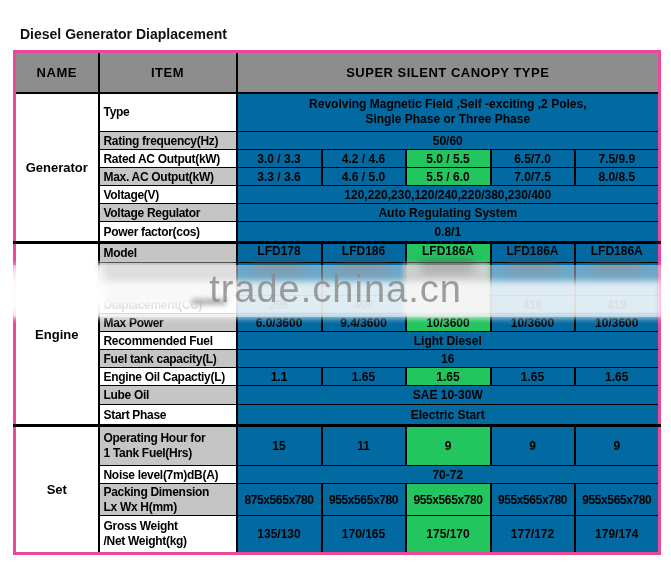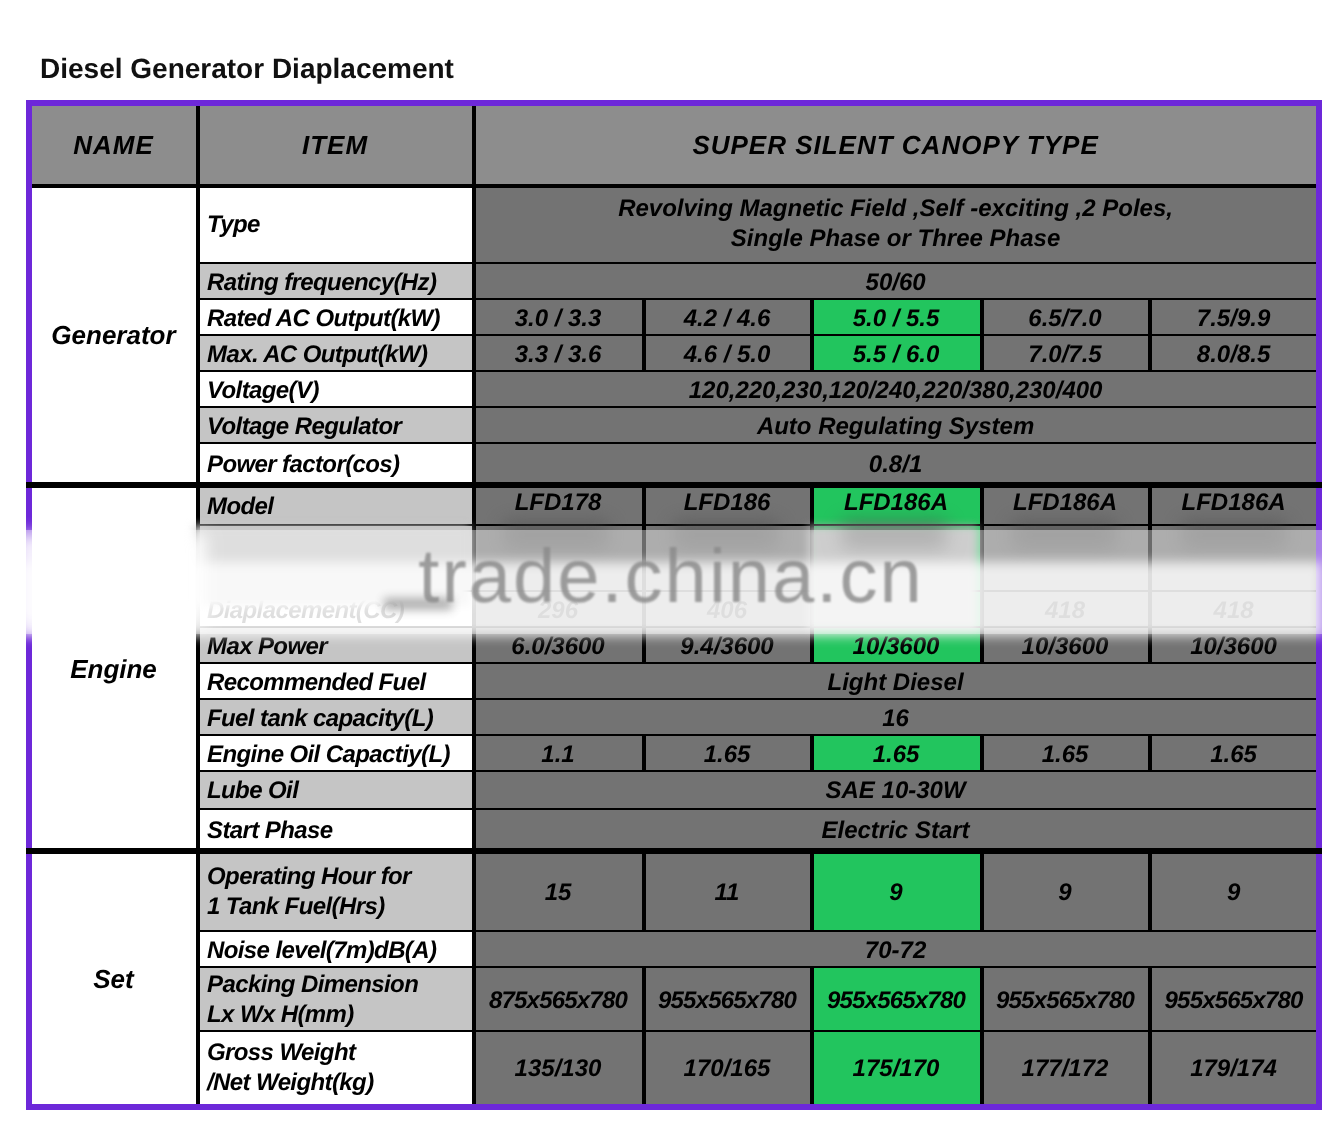--- a/index.html
+++ b/index.html
@@ -1,28 +1,28 @@
 <!DOCTYPE html>
 <html><head>
 <meta charset="utf-8">
 <style>
   html,body{margin:0;padding:0;background:#ffffff;width:671px;height:562px;overflow:hidden;
             font-family:"Liberation Sans","DejaVu Sans",sans-serif;}
   .title{margin:26px 0 8px 20px;font-size:14px;font-weight:bold;color:#111;height:16px;line-height:16px;}
   .table-wrap{position:relative;width:645px;margin-left:13px;}
-  table{border-collapse:collapse;table-layout:fixed;width:645px;border:3px solid #6d28d9;font-style:italic;}
+  table{border-collapse:collapse;table-layout:fixed;width:645px;border:3px solid #ec4899;}
   td{border:2px solid #000;border-top-width:1px;border-bottom-width:1px;padding:0;
      font-size:12px;font-weight:bold;color:#000;overflow:hidden;}
   tr.sec td{border-top-width:3px;}
   tr.h-header td{border-bottom-width:2px;}
   .hdr{background:#8d8d8d;text-align:center;font-size:13px;letter-spacing:.5px;}
   .nm{background:#ffffff;text-align:center;font-size:13px;vertical-align:middle;}
   .lbl{background:#ffffff;text-align:left;padding-left:4px;white-space:nowrap;letter-spacing:-0.3px;}
   .lg{background:#c5c5c5;}
-  .val{background:#737373;text-align:center;}
+  .val{background:#0369a1;text-align:center;}
   .hl{background:#22c55e;}
   .two{line-height:15px;}
   tr.h-header{height:41px;} tr.h-type{height:39px;} tr.h-std{height:18px;} tr.h-pf{height:21px;}
   tr.h-model{height:20px;} tr.h-hidden{height:33px;} tr.h-lube{height:19px;} tr.h-start{height:21px;}
   tr.h-hours{height:40px;} tr.h-noise{height:18px;} tr.h-pack{height:32px;} tr.h-weight{height:38px;}
   tr.h-model td.val{vertical-align:top;line-height:14px;margin-left:14px;}
   
   .wm-band{position:absolute;left:-3px;top:215px;width:651px;height:50px;pointer-events:none;}
   .wm-band div{position:absolute;}
   .sm-label{left:87px;top:-2px;width:138px;height:40px;background:#c7c7c7;filter:blur(2px);}

